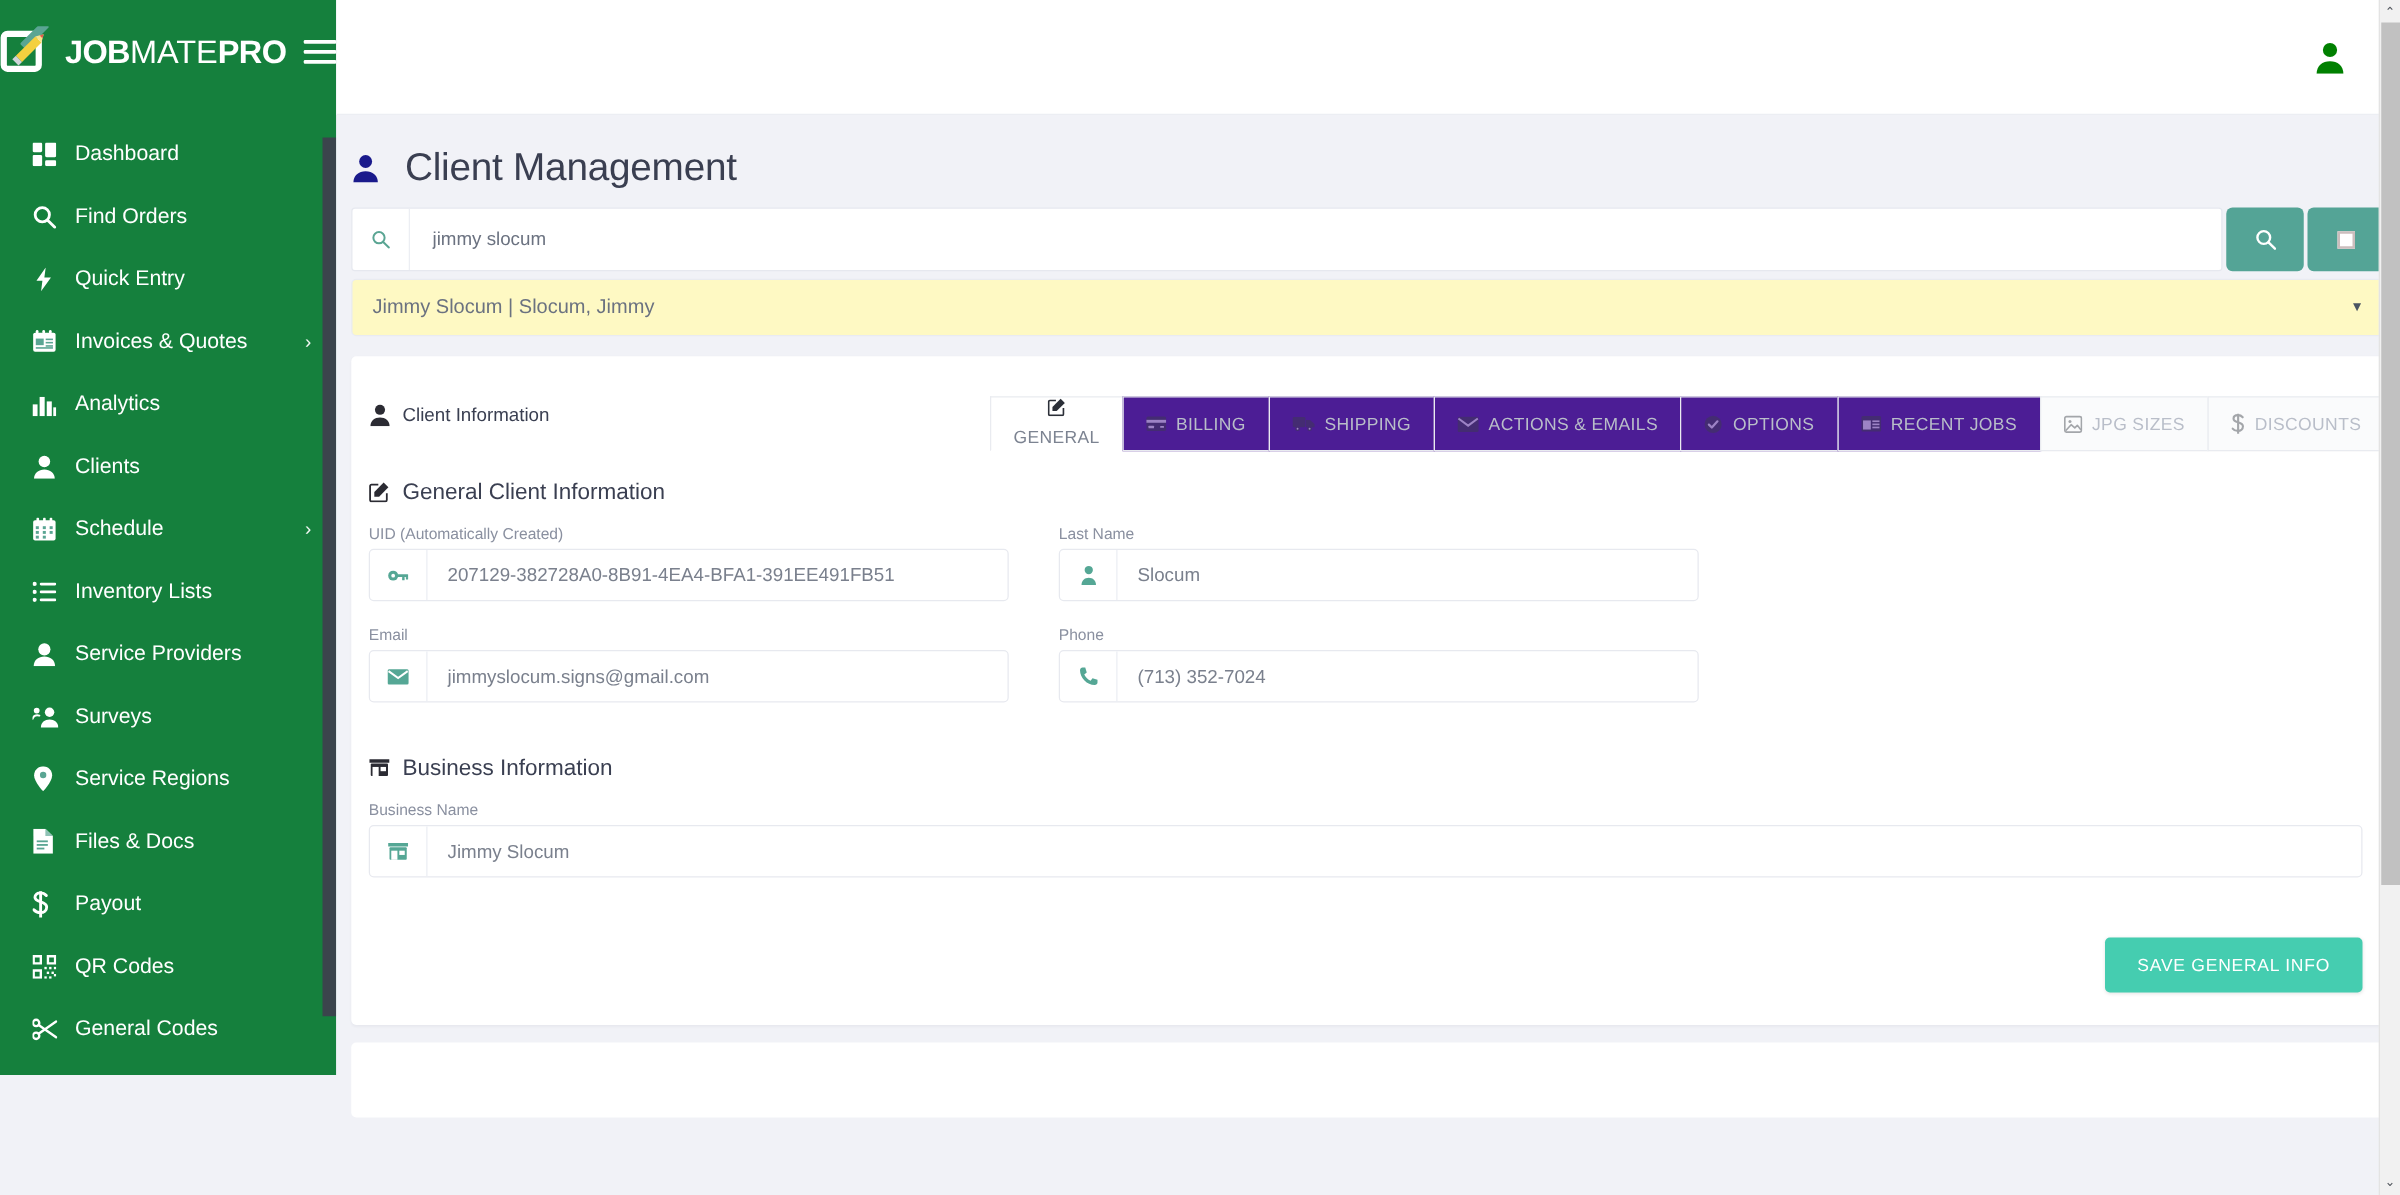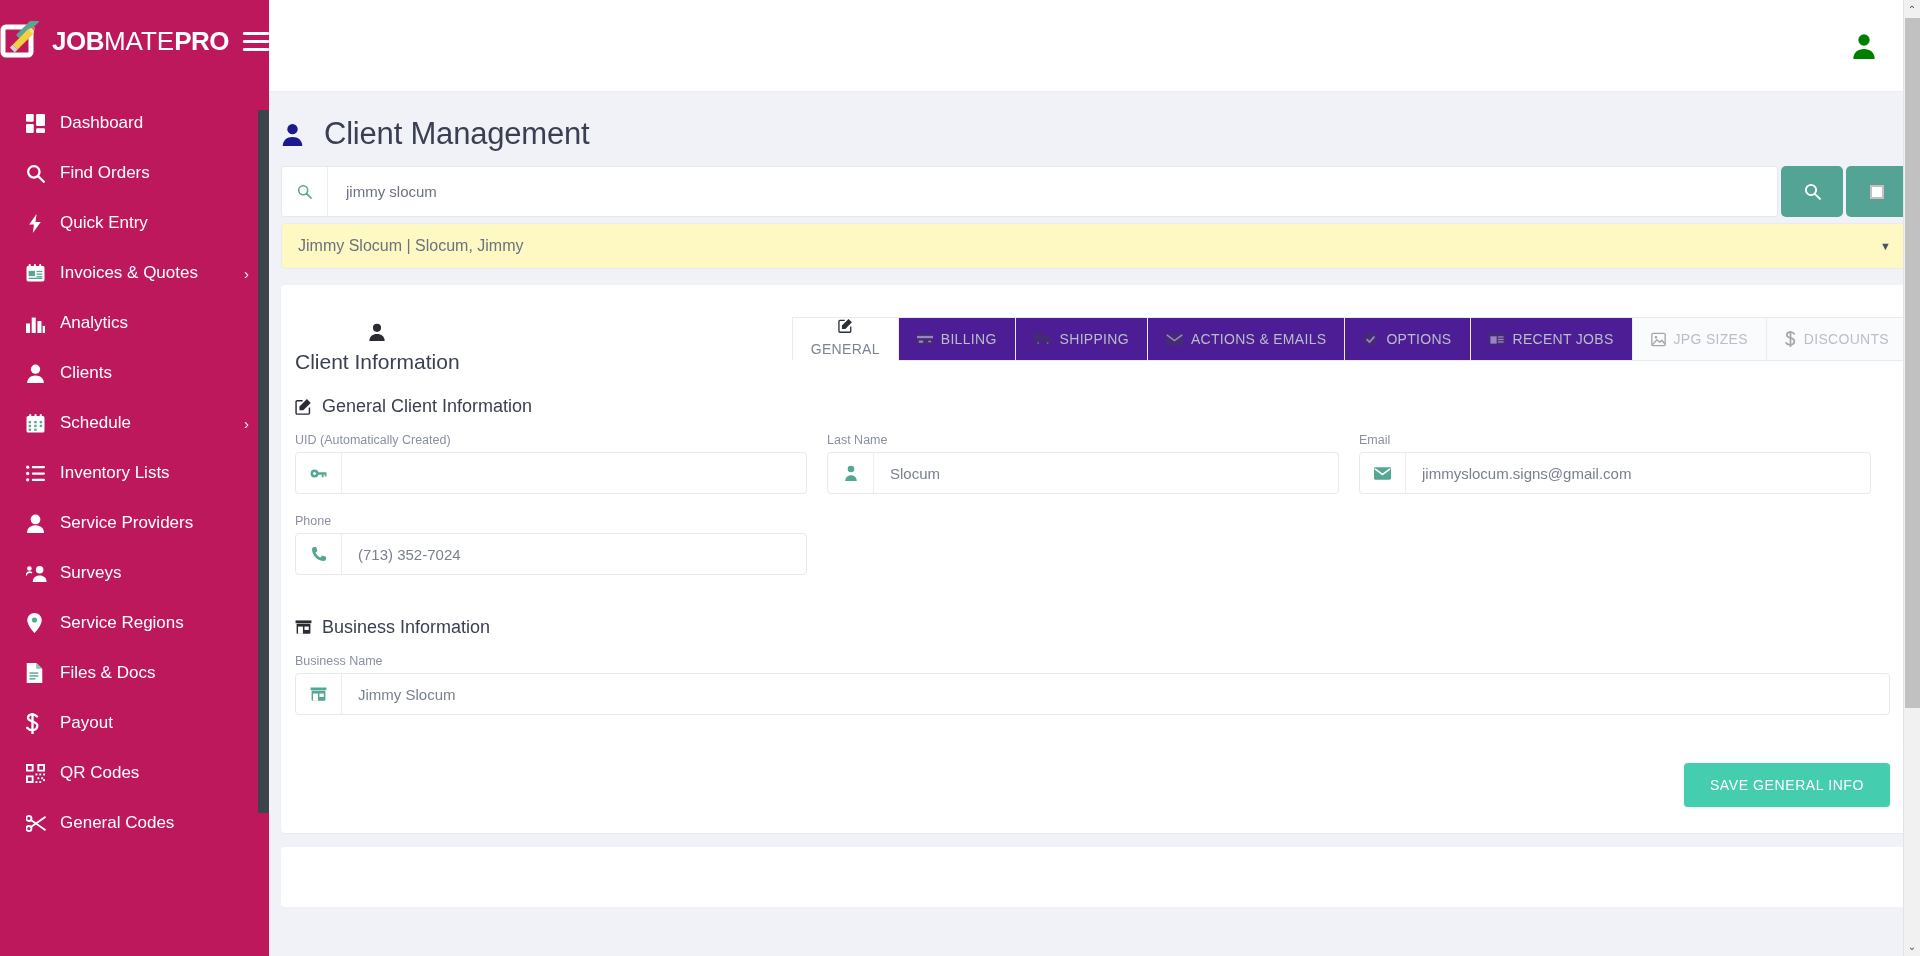--- a/index.html
+++ b/index.html
@@ -6,22 +6,22 @@
   html, body {
     width: 1920px; height: 956px;
     overflow: hidden;
     font-family: "Liberation Sans", sans-serif;
     background: #f1f2f7;
   }
   .app { display: flex; width: 1920px; height: 956px; position: relative; }
 
   
   .sidebar {
-    width: 269px; min-width: 269px; height: 956px;
-    background: #be185d;
+    width: 269px; min-width: 269px; height: 860px;
+    background: #15803d;
     position: relative;
     overflow: hidden;
   }
   .sidebar-scroll {
     width: 269px; height: 956px;
     overflow: hidden;
     padding-bottom: 10px;
   }
   .brand {
     height: 82px;
@@ -122,21 +122,21 @@
     background: #ffffff; border-radius: 4px;
     padding: 22px 0 0 0; position: relative;
     box-shadow: 0 1px 2px rgba(20,30,60,.04);
   }
   .card-head {
     display: flex; align-items: flex-start; justify-content: space-between;
     padding: 10px 0 0 14px;
   }
   .card-title {
     display: flex; align-items: center; gap: 9px;
-    font-size: 21px; color: #3a3f51; padding-top: 6px; flex-direction: column;
+    font-size: 15px; color: #3a3f51; padding-top: 6px;
   }
   .card-title .ct-ico { color: #2b2b33; display: flex; }
 
   .tabs { display: flex; align-items: stretch; }
   .tab {
     display: flex; align-items: center; gap: 8px;
     padding: 0 18px; height: 44px;
     background: #4c1d95; border: 1px solid #e9ebf0;
     border-bottom: 1px solid #e9ebf0;
     font-size: 14px; color: #b9bec9; letter-spacing: .3px;
@@ -151,21 +151,21 @@
   .tab.flat { background: #fafbfc; }
 
   .section-head {
     display: flex; align-items: center; gap: 10px;
     font-size: 18px; color: #3a3f51;
     padding: 22px 0 0 14px;
   }
   .section-head .sh-ico { color: #2b2b33; display:flex; }
 
   .form-grid {
-    display: flex; flex-wrap: wrap; gap: 0 20px;
+    display: flex; flex-wrap: wrap; gap: 0 40px;
     padding: 16px 18px 0 14px;
   }
   .fgroup { width: 512px; margin-bottom: 20px; }
   .fgroup.full { width: 100%; }
   .flabel { font-size: 12.5px; color: #8a90a0; margin-bottom: 5px; display:block; }
   .fctl {
     display: flex; height: 42px; background: #ffffff;
     border: 1px solid #e7e9ef; border-radius: 4px; overflow: hidden;
   }
   .fctl .f-ico {
@@ -619,20 +619,21 @@
             <div class="fctl">
               <span class="f-ico">
                 <svg width="17" height="17" viewBox="0 0 18 18" fill="currentColor">
                   <circle cx="4.8" cy="9" r="4.2"></circle>
                     <circle cx="4.8" cy="9" r="1.6" fill="#ffffff"></circle>
                   <rect x="8.2" y="7.8" width="9.3" height="2.4" rx="0.5"></rect>
                   <rect x="12.4" y="10.1" width="2.1" height="2.9" rx="0.5"></rect>
                   <rect x="15.6" y="10.1" width="1.9" height="2.2" rx="0.5"></rect>
                 </svg>
               </span>
+              <input type="text" value="207129-382728A0-8B91-4EA4-BFA1-391EE491FB51" style="">
             </div>
           </div>
 
 
           <div class="fgroup">
             <label class="flabel">Last Name</label>
             <div class="fctl">
               <span class="f-ico">
                 <svg width="16" height="16" viewBox="0 0 16 16" fill="currentColor">
                   <circle cx="8" cy="4" r="3.3"></circle>

